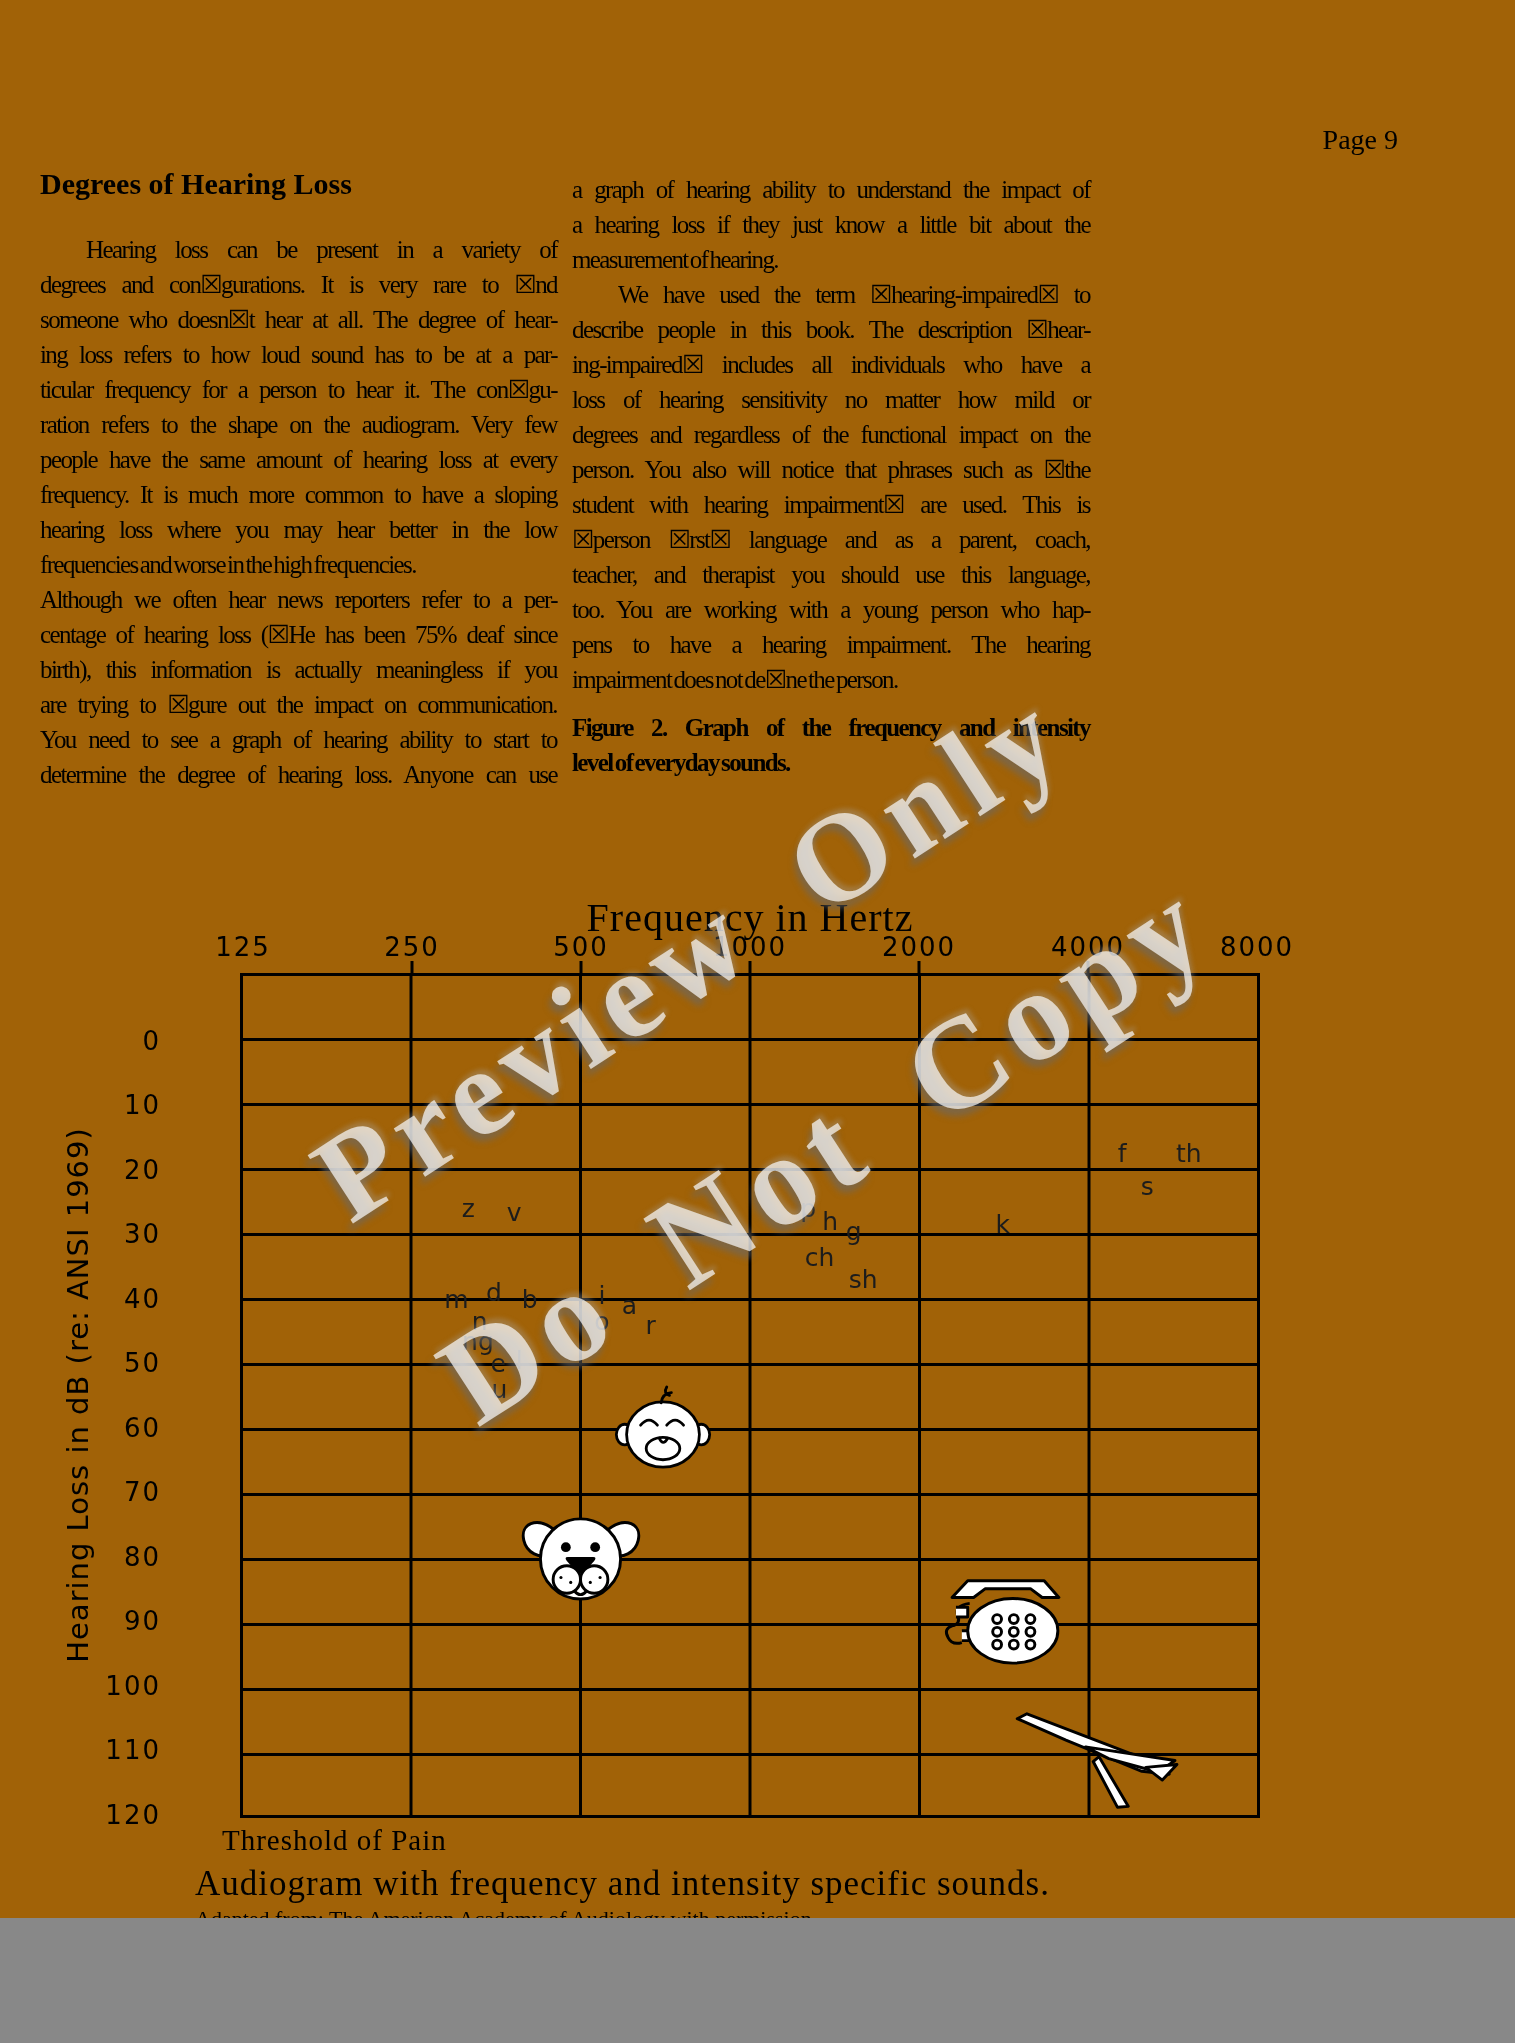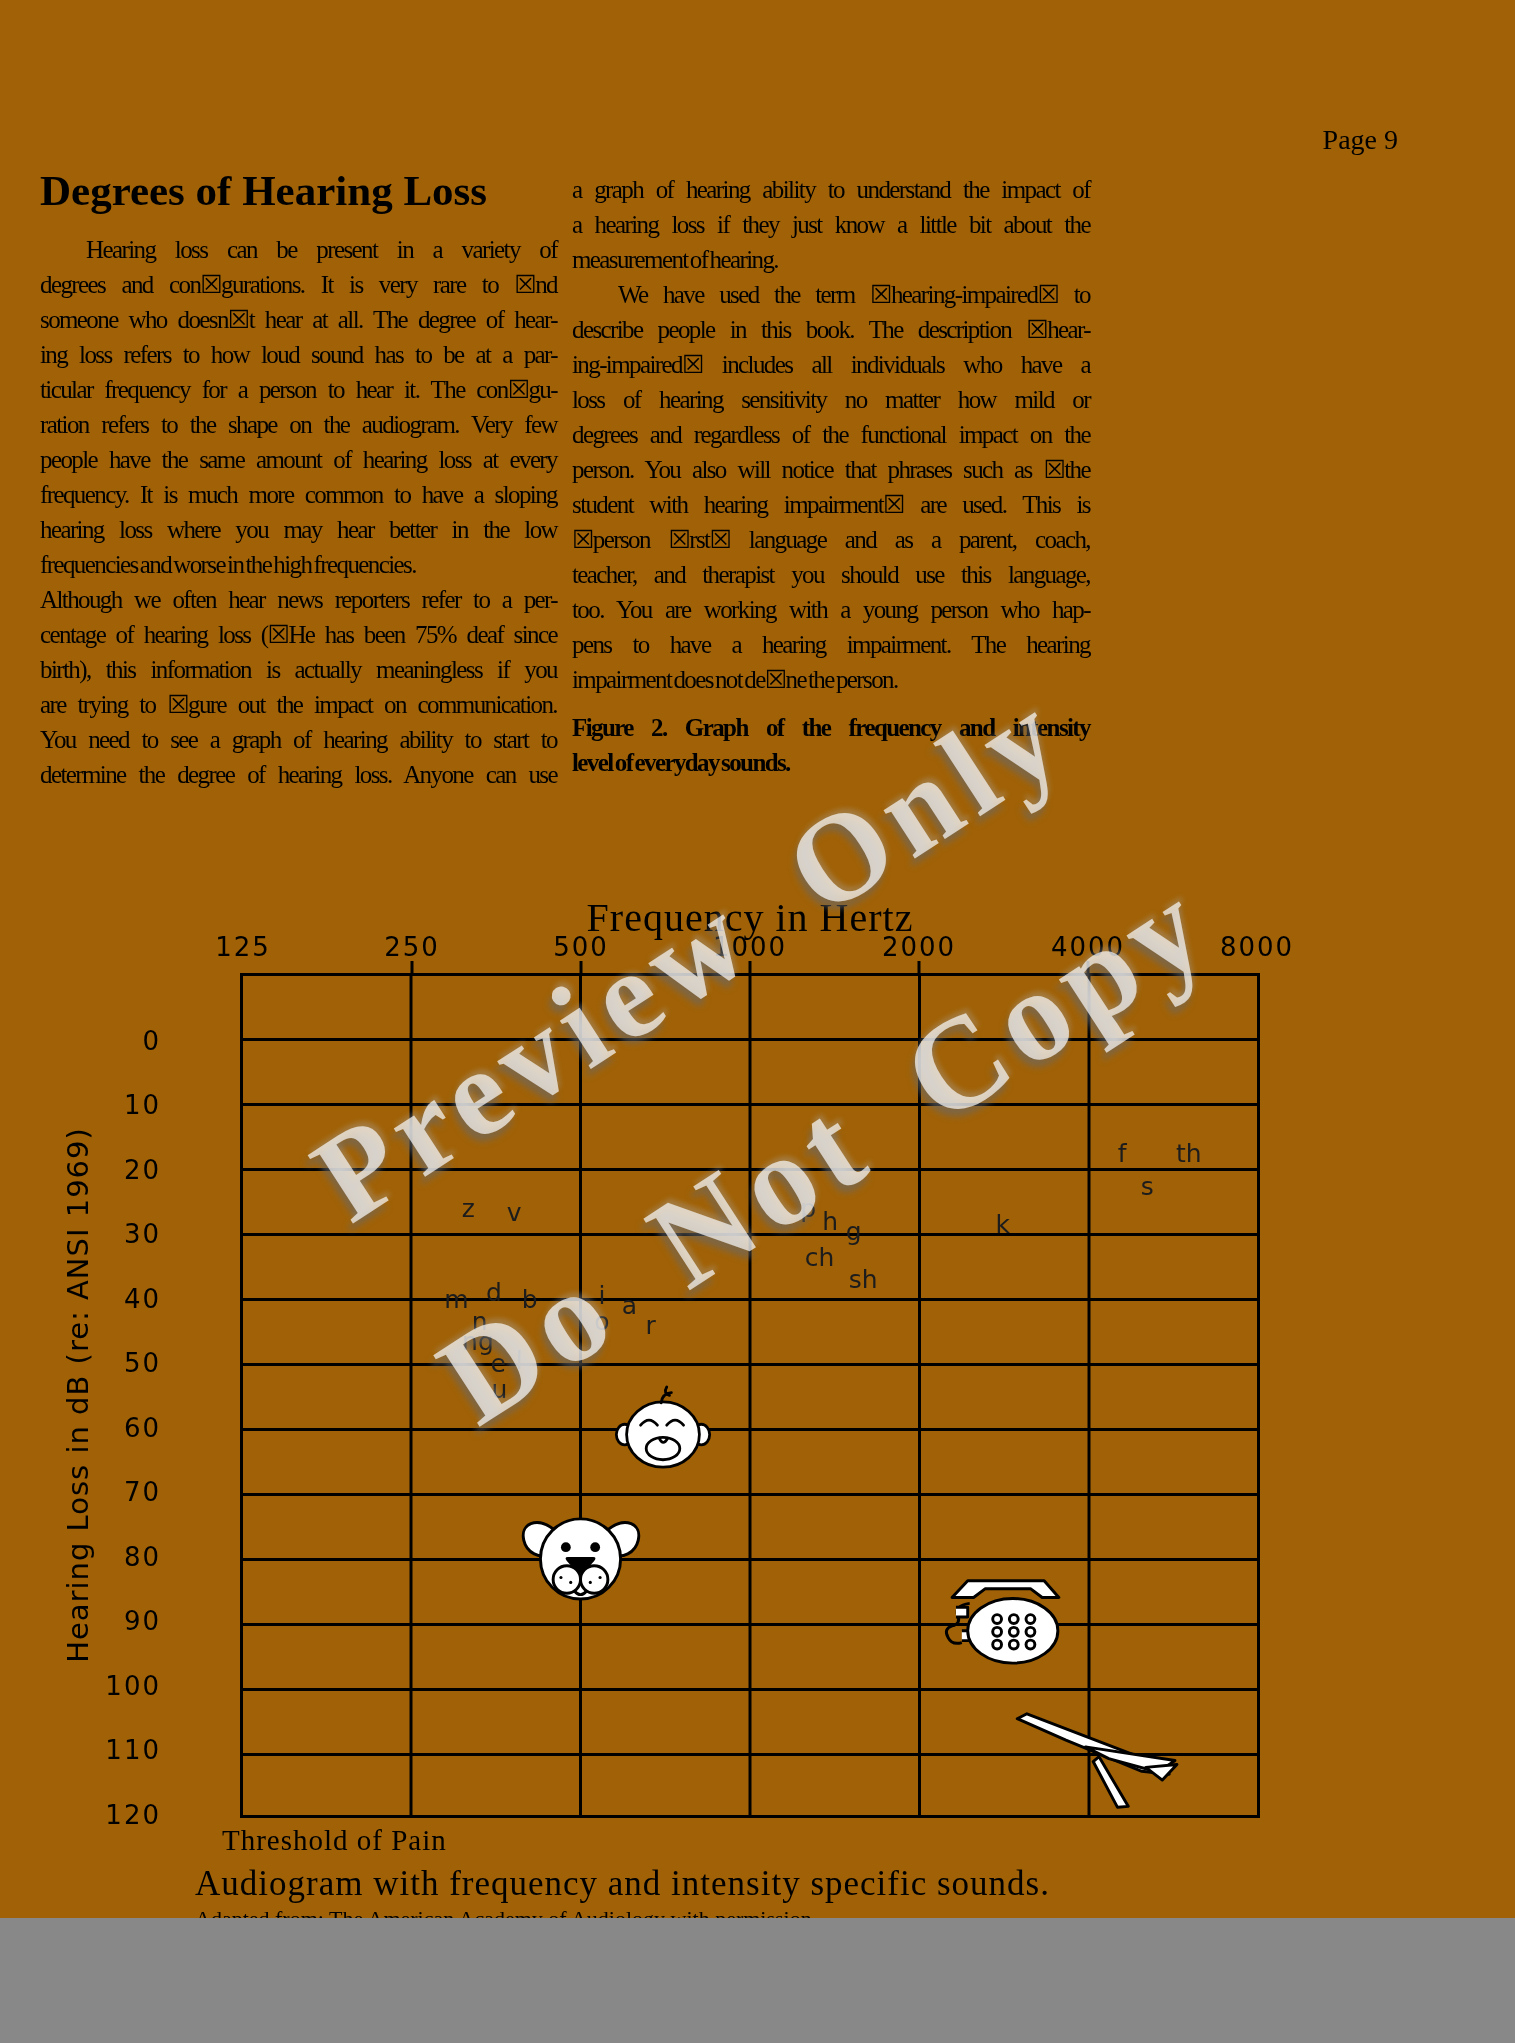--- a/index.html
+++ b/index.html
@@ -1,21 +1,21 @@
 <!DOCTYPE html>
 <html><head>
 <meta charset="utf-8">
 <style>
   html,body{margin:0;padding:0;background:#888;}
   .page{position:relative;width:1515px;height:1918px;background:#a16207;overflow:hidden;
         font-family:"Liberation Serif",serif;color:#000;margin:0 auto;}
 
   
   .pagenum{position:absolute;top:124px;left:1128px;width:270px;text-align:right;font-size:28px;}
-  .headline{position:absolute;left:40px;top:168px;width:520px;font-size:43px;font-weight:bold;line-height:1.05;}
+  .headline{position:absolute;left:40px;top:168px;width:520px;font-size:30px;font-weight:bold;line-height:1.05;}
   .col{position:absolute;font-size:25px;line-height:35px;letter-spacing:-1.6px;word-spacing:-2.5px;}
   #left-col-body{left:40px;top:232px;width:517px;}
   #right-col-body{left:572px;top:172px;width:518px;}
   #fig-caption{left:572px;top:710px;width:518px;font-weight:bold;}
   .tline{text-align:justify;text-align-last:justify;height:35px;overflow:visible;}
   .tline.end{text-align-last:left;}
   .tline.ind{text-indent:46px;}
 
   
   #plot{position:absolute;left:240px;top:973px;width:1020px;height:845px;border:3px solid #000;box-sizing:border-box;

